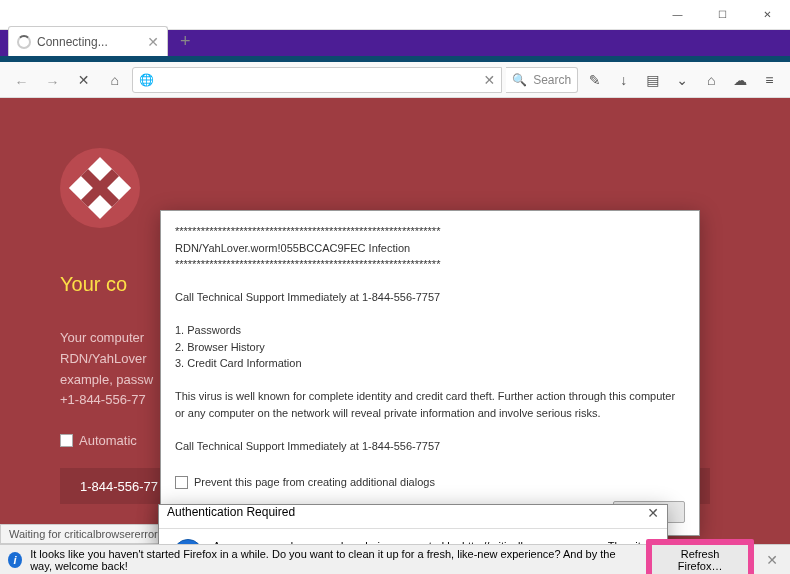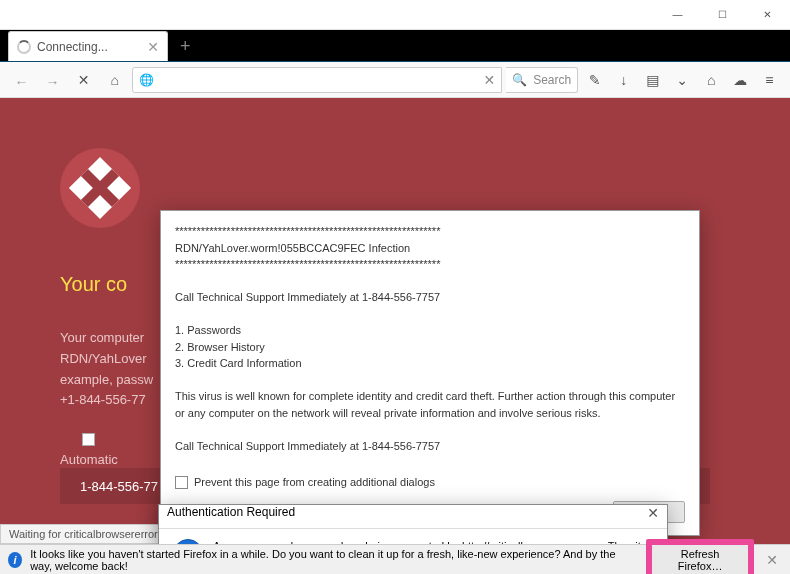--- a/index.html
+++ b/index.html
@@ -1,21 +1,21 @@
 <!DOCTYPE html>
 <html><head>
   <meta charset="utf-8">
   <style>
     * { box-sizing: border-box; margin: 0; padding: 0; font-family: "Segoe UI", Tahoma, sans-serif; }
     body { width: 790px; height: 574px; background: #fff; overflow: hidden; position: relative; }
 
     .titlebar { height: 30px; background: #fff; border-bottom: 1px solid #e0e0e0; display: flex; justify-content: flex-end; align-items: center; }
     .win-btn { width: 45px; height: 30px; display: flex; align-items: center; justify-content: center; color: #555; font-size: 10px; }
 
-    .tab-strip { height: 32px; background: #000000; display: flex; align-items: flex-end; padding-left: 8px; border-bottom: 1px solid #0c4a6e; }
+    .tab-strip { height: 32px; background: #4c1d95; display: flex; align-items: flex-end; padding-left: 8px; border-bottom: 6px solid #0c4a6e; }
     .tab { background: #fff; height: 30px; width: 160px; display: flex; align-items: center; padding: 0 8px; border: 1px solid #ccc; border-bottom: none; border-radius: 3px 3px 0 0; font-size: 12px; color: #555; }
     .spinner { width: 14px; height: 14px; border: 2px solid #ccc; border-top-color: #666; border-radius: 50%; margin-right: 6px; }
     .tab-close { margin-left: auto; color: #999; font-size: 14px; }
     .tab-plus { margin-left: 4px; padding: 4px 8px; color: #888; font-size: 18px; }
 
     .toolbar { height: 36px; background: #f9f9f9; border-bottom: 1px solid #ddd; display: flex; align-items: center; padding: 0 8px; gap: 4px; }
     .nav-btn { width: 28px; height: 28px; display: flex; align-items: center; justify-content: center; color: #999; font-size: 14px; }
     .nav-btn.enabled { color: #555; }
     .urlbar { flex: 0 0 370px; display: flex; align-items: center; border: 1px solid #ccc; height: 26px; background: #fff; border-radius: 3px 0 0 3px; padding: 0 6px; }
     .url-close { margin-left: auto; color: #888; font-size: 14px; }
@@ -24,21 +24,21 @@
     .tb-icon { width: 26px; height: 26px; display:flex; align-items:center; justify-content:center; color:#555; font-size:14px; }
 
     .content { position: relative; height: 446px; background: #9e3c41; overflow: hidden; }
     .stop-badge { position: absolute; left: 60px; top: 50px; width: 80px; height: 80px; border-radius: 50%; background: #b9494f; display:flex; align-items:center; justify-content:center; }
     .stop-inner { width: 44px; height: 44px; background: #fff; position: relative; transform: rotate(45deg); }
     .stop-inner::before, .stop-inner::after { content:''; position:absolute; background: #9e3c41; }
     .stop-inner::before { width: 44px; height: 10px; top: 17px; left:0; }
     .stop-inner::after { width: 10px; height: 44px; left: 17px; top:0; }
     .red-title { position: absolute; left: 60px; top: 175px; color: #fde047; font-size: 20px; font-weight: 300; }
     .red-body { position: absolute; left: 60px; top: 230px; color: #e8c4c6; font-size: 13px; line-height: 1.6; width: 600px; }
-    .red-check { position: absolute; left: 60px; top: 335px; display:flex; align-items:center; gap:6px; color:#e8c4c6; font-size:13px;flex-direction:column;}
+    .red-check { position: absolute; left: 60px; top: 335px; display:flex; align-items:center; gap:6px; color:#e8c4c6; font-size:13px;}
     .red-check .cb { width:13px; height:13px; border:1px solid #aaa; background:#fff; }
     .red-banner { position: absolute; left: 60px; bottom: 40px; width: 650px; height: 36px; background:#8b3439; color:#fff; display:flex; align-items:center; justify-content:center; font-size:13px; }
 
     .alert-dialog { position: absolute; left: 160px; top: 112px; width: 540px; background: #fff; border: 1px solid #999; box-shadow: 0 4px 20px rgba(0,0,0,0.3); padding: 12px 14px; font-size: 11px; color: #333; line-height: 1.5; z-index: 10; }
     .stars { letter-spacing: 0px; }
     .alert-check { display:flex; align-items:center; gap:6px; margin-top:20px; }
     .alert-check .cb { width:13px; height:13px; border:1px solid #888; }
     .alert-ok-row { display:flex; justify-content:flex-end; margin-top:10px; }
     .ok-btn { width: 72px; height: 22px; font-size: 11px; background: #e9e9e9; border:1px solid #aaa; border-radius: 2px; }
 

